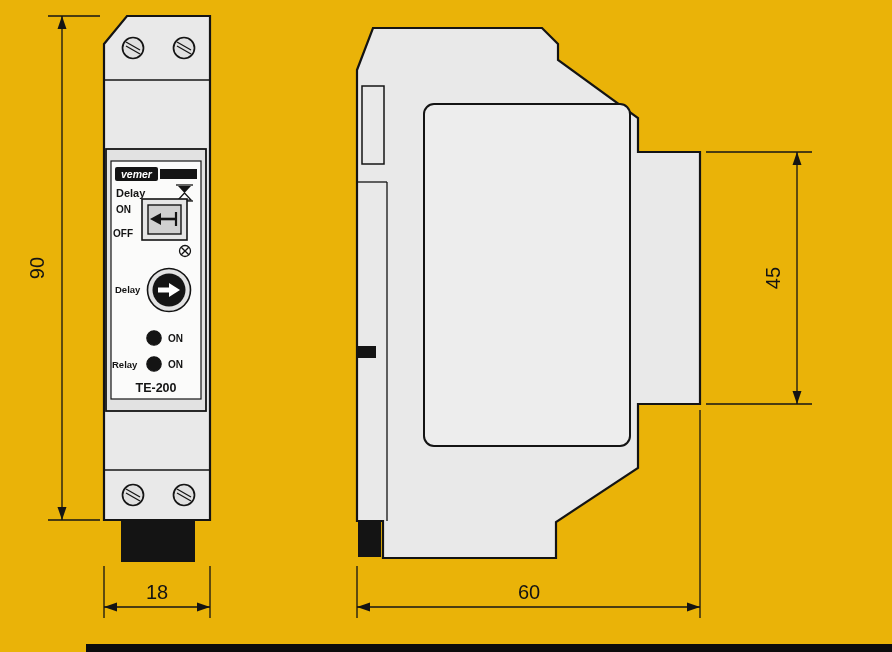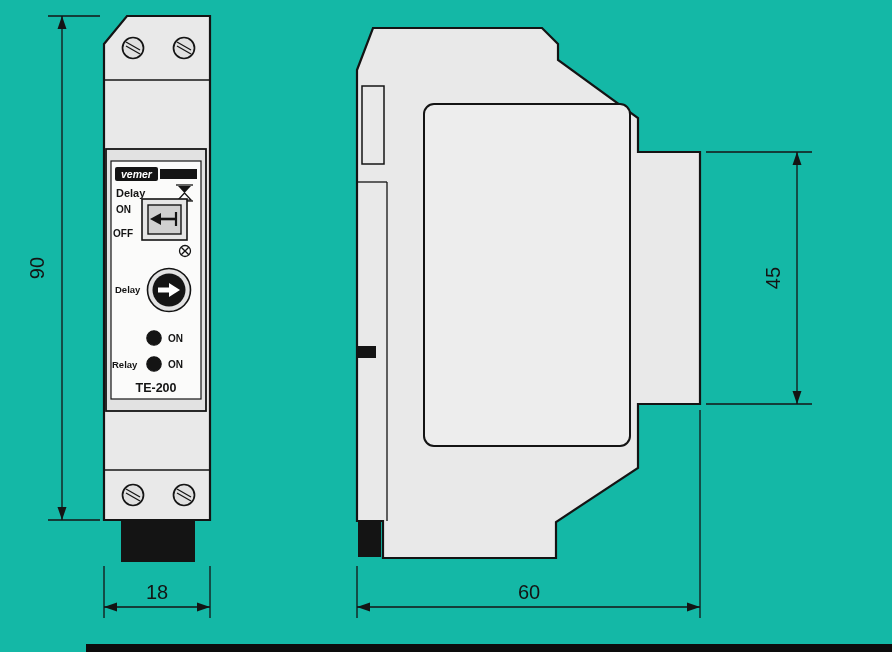--- a/index.html
+++ b/index.html
@@ -1,16 +1,16 @@
 <!DOCTYPE html>
 <html><head>
 <meta charset="utf-8">
 <style>
   html,body{margin:0;padding:0;background:#ffffff;}
-  .canvas{position:relative;width:892px;height:652px;background:#14b8a6;overflow:hidden;
+  .canvas{position:relative;width:892px;height:652px;background:#eab308;overflow:hidden;
           font-family:"Liberation Sans", sans-serif;}
   svg{display:block;}
   text{font-family:"Liberation Sans", sans-serif;fill:#141414;}
   .dim-text{font-size:20px;}
   .lbl{font-size:10px;font-weight:bold;}
   .lbl-sm{font-size:9.5px;font-weight:bold;}
   .lbl-lg{font-size:11px;font-weight:bold;}
   .model{font-size:12.5px;font-weight:bold;}
   .brand{font-size:10.5px;font-weight:bold;font-style:italic;fill:#ffffff;}
   .outline{stroke:#141414;fill:#e9e9e9;}

